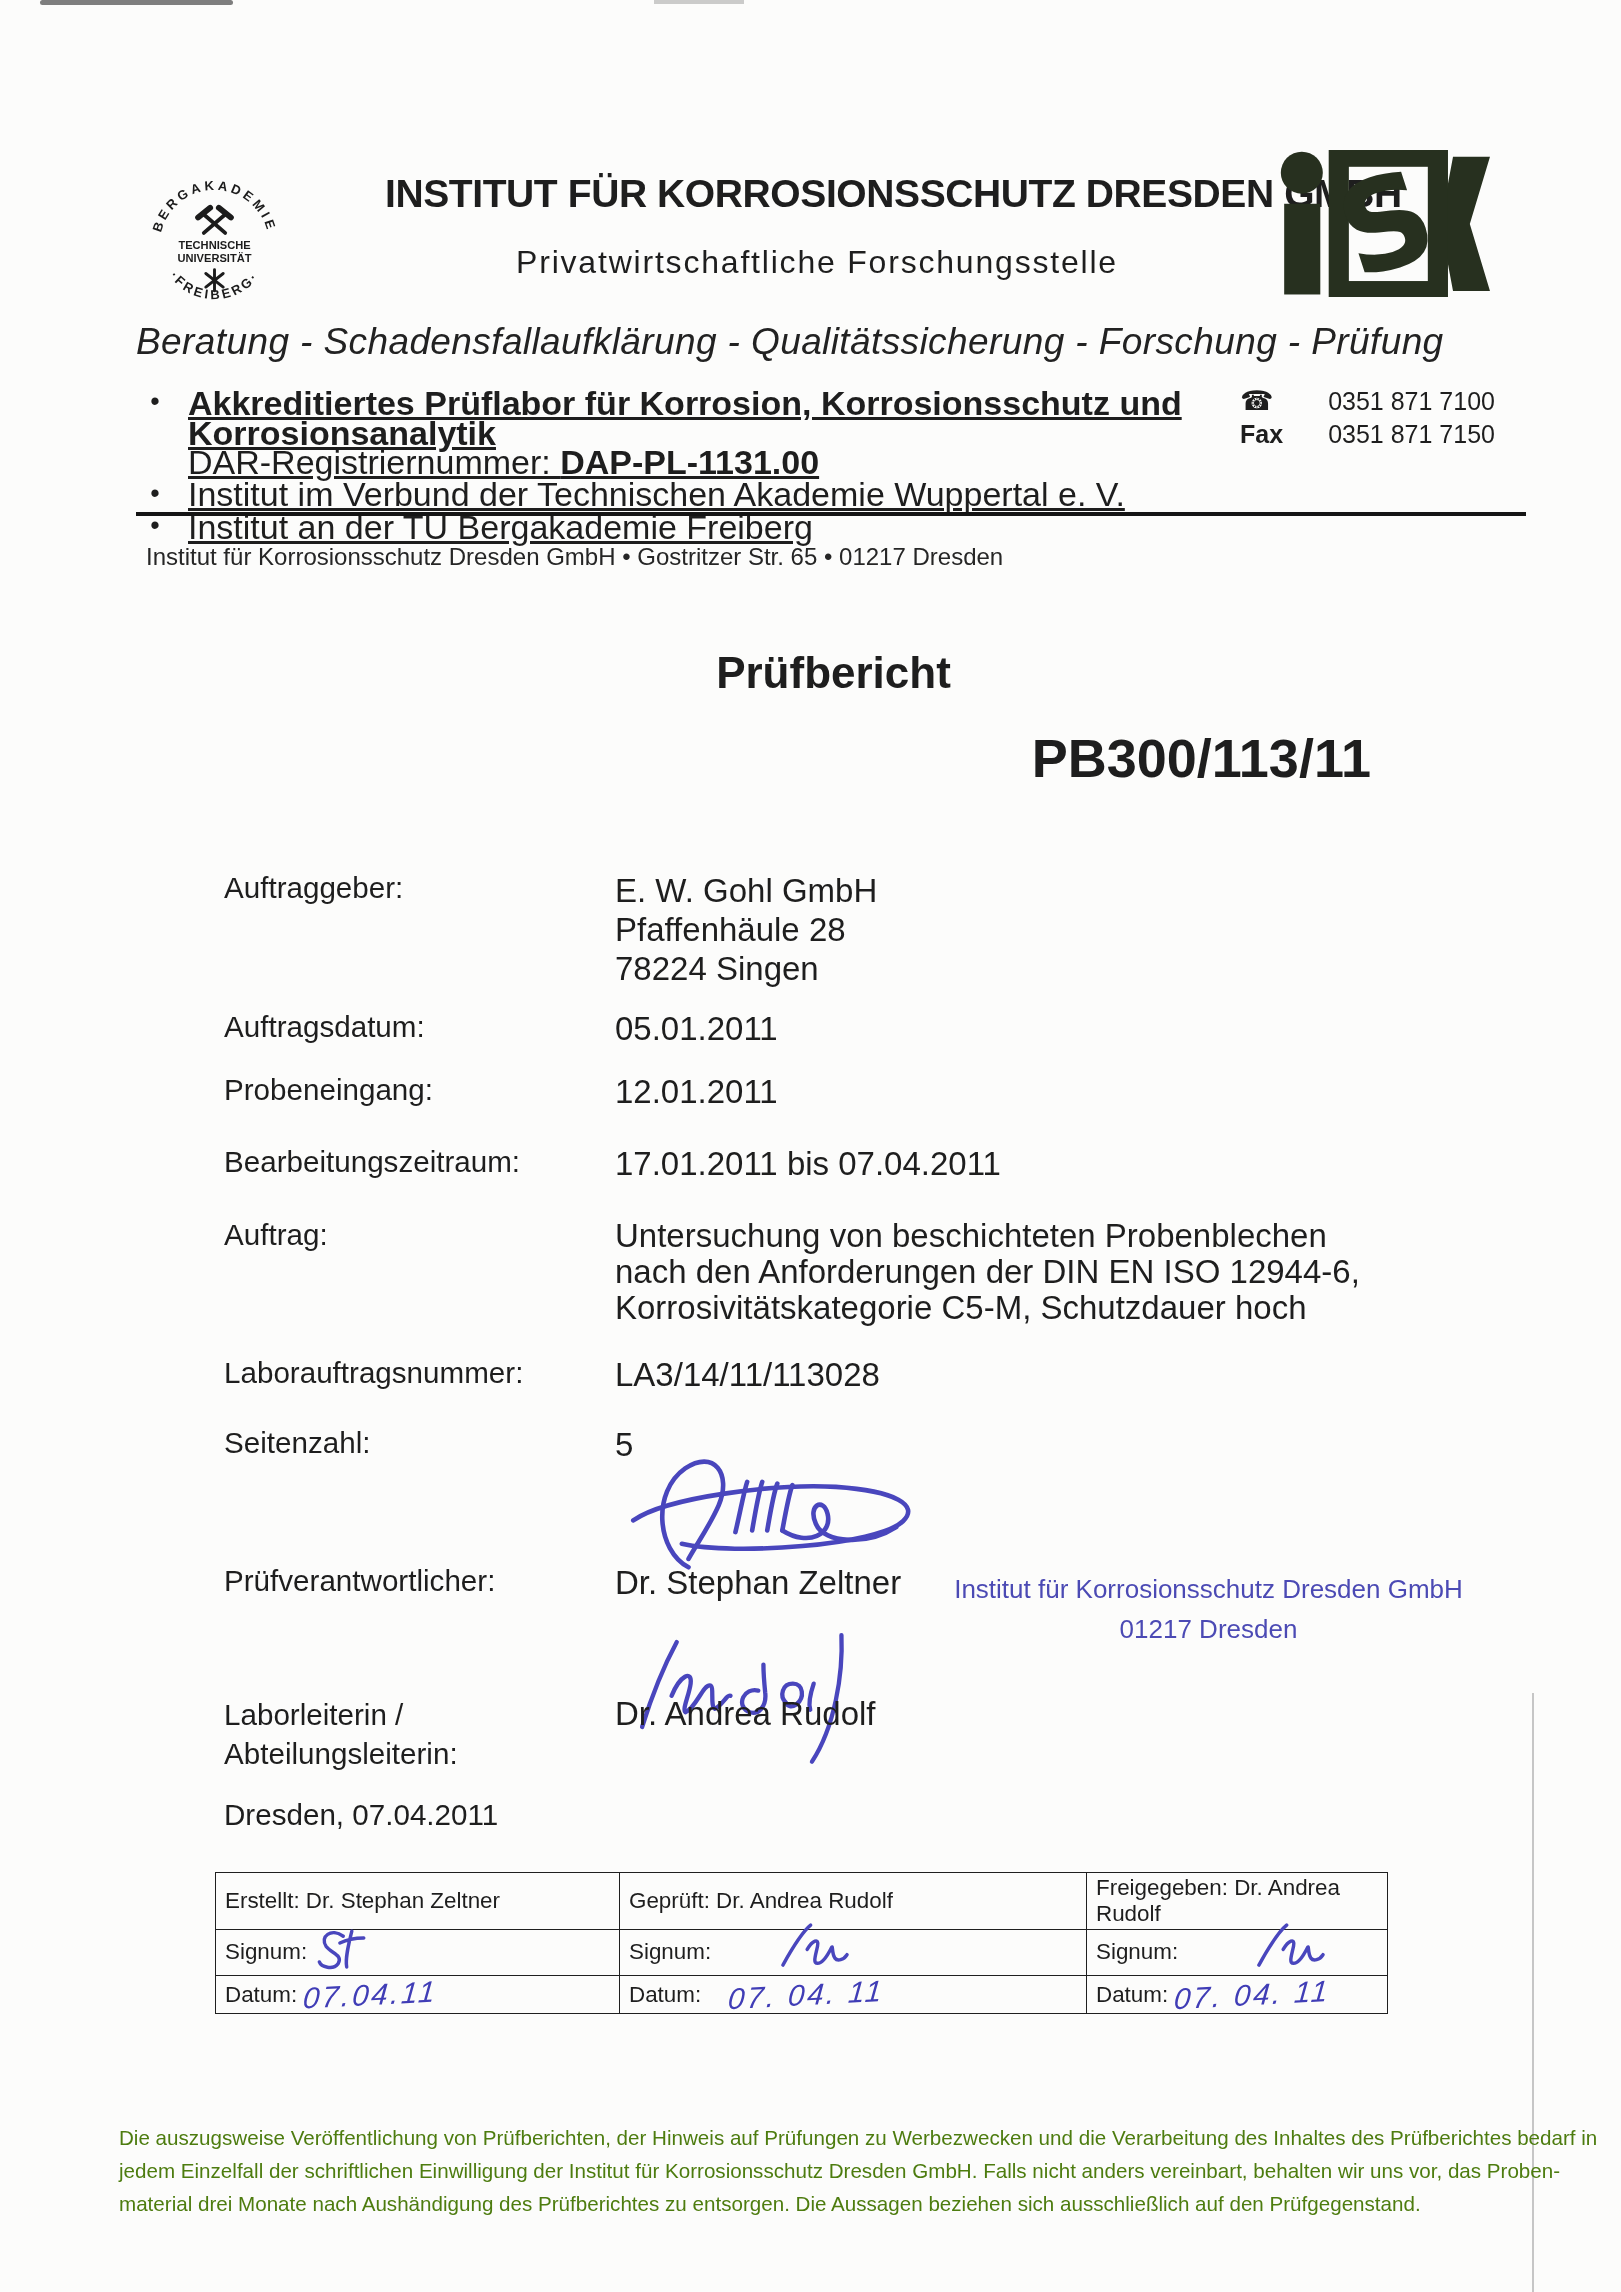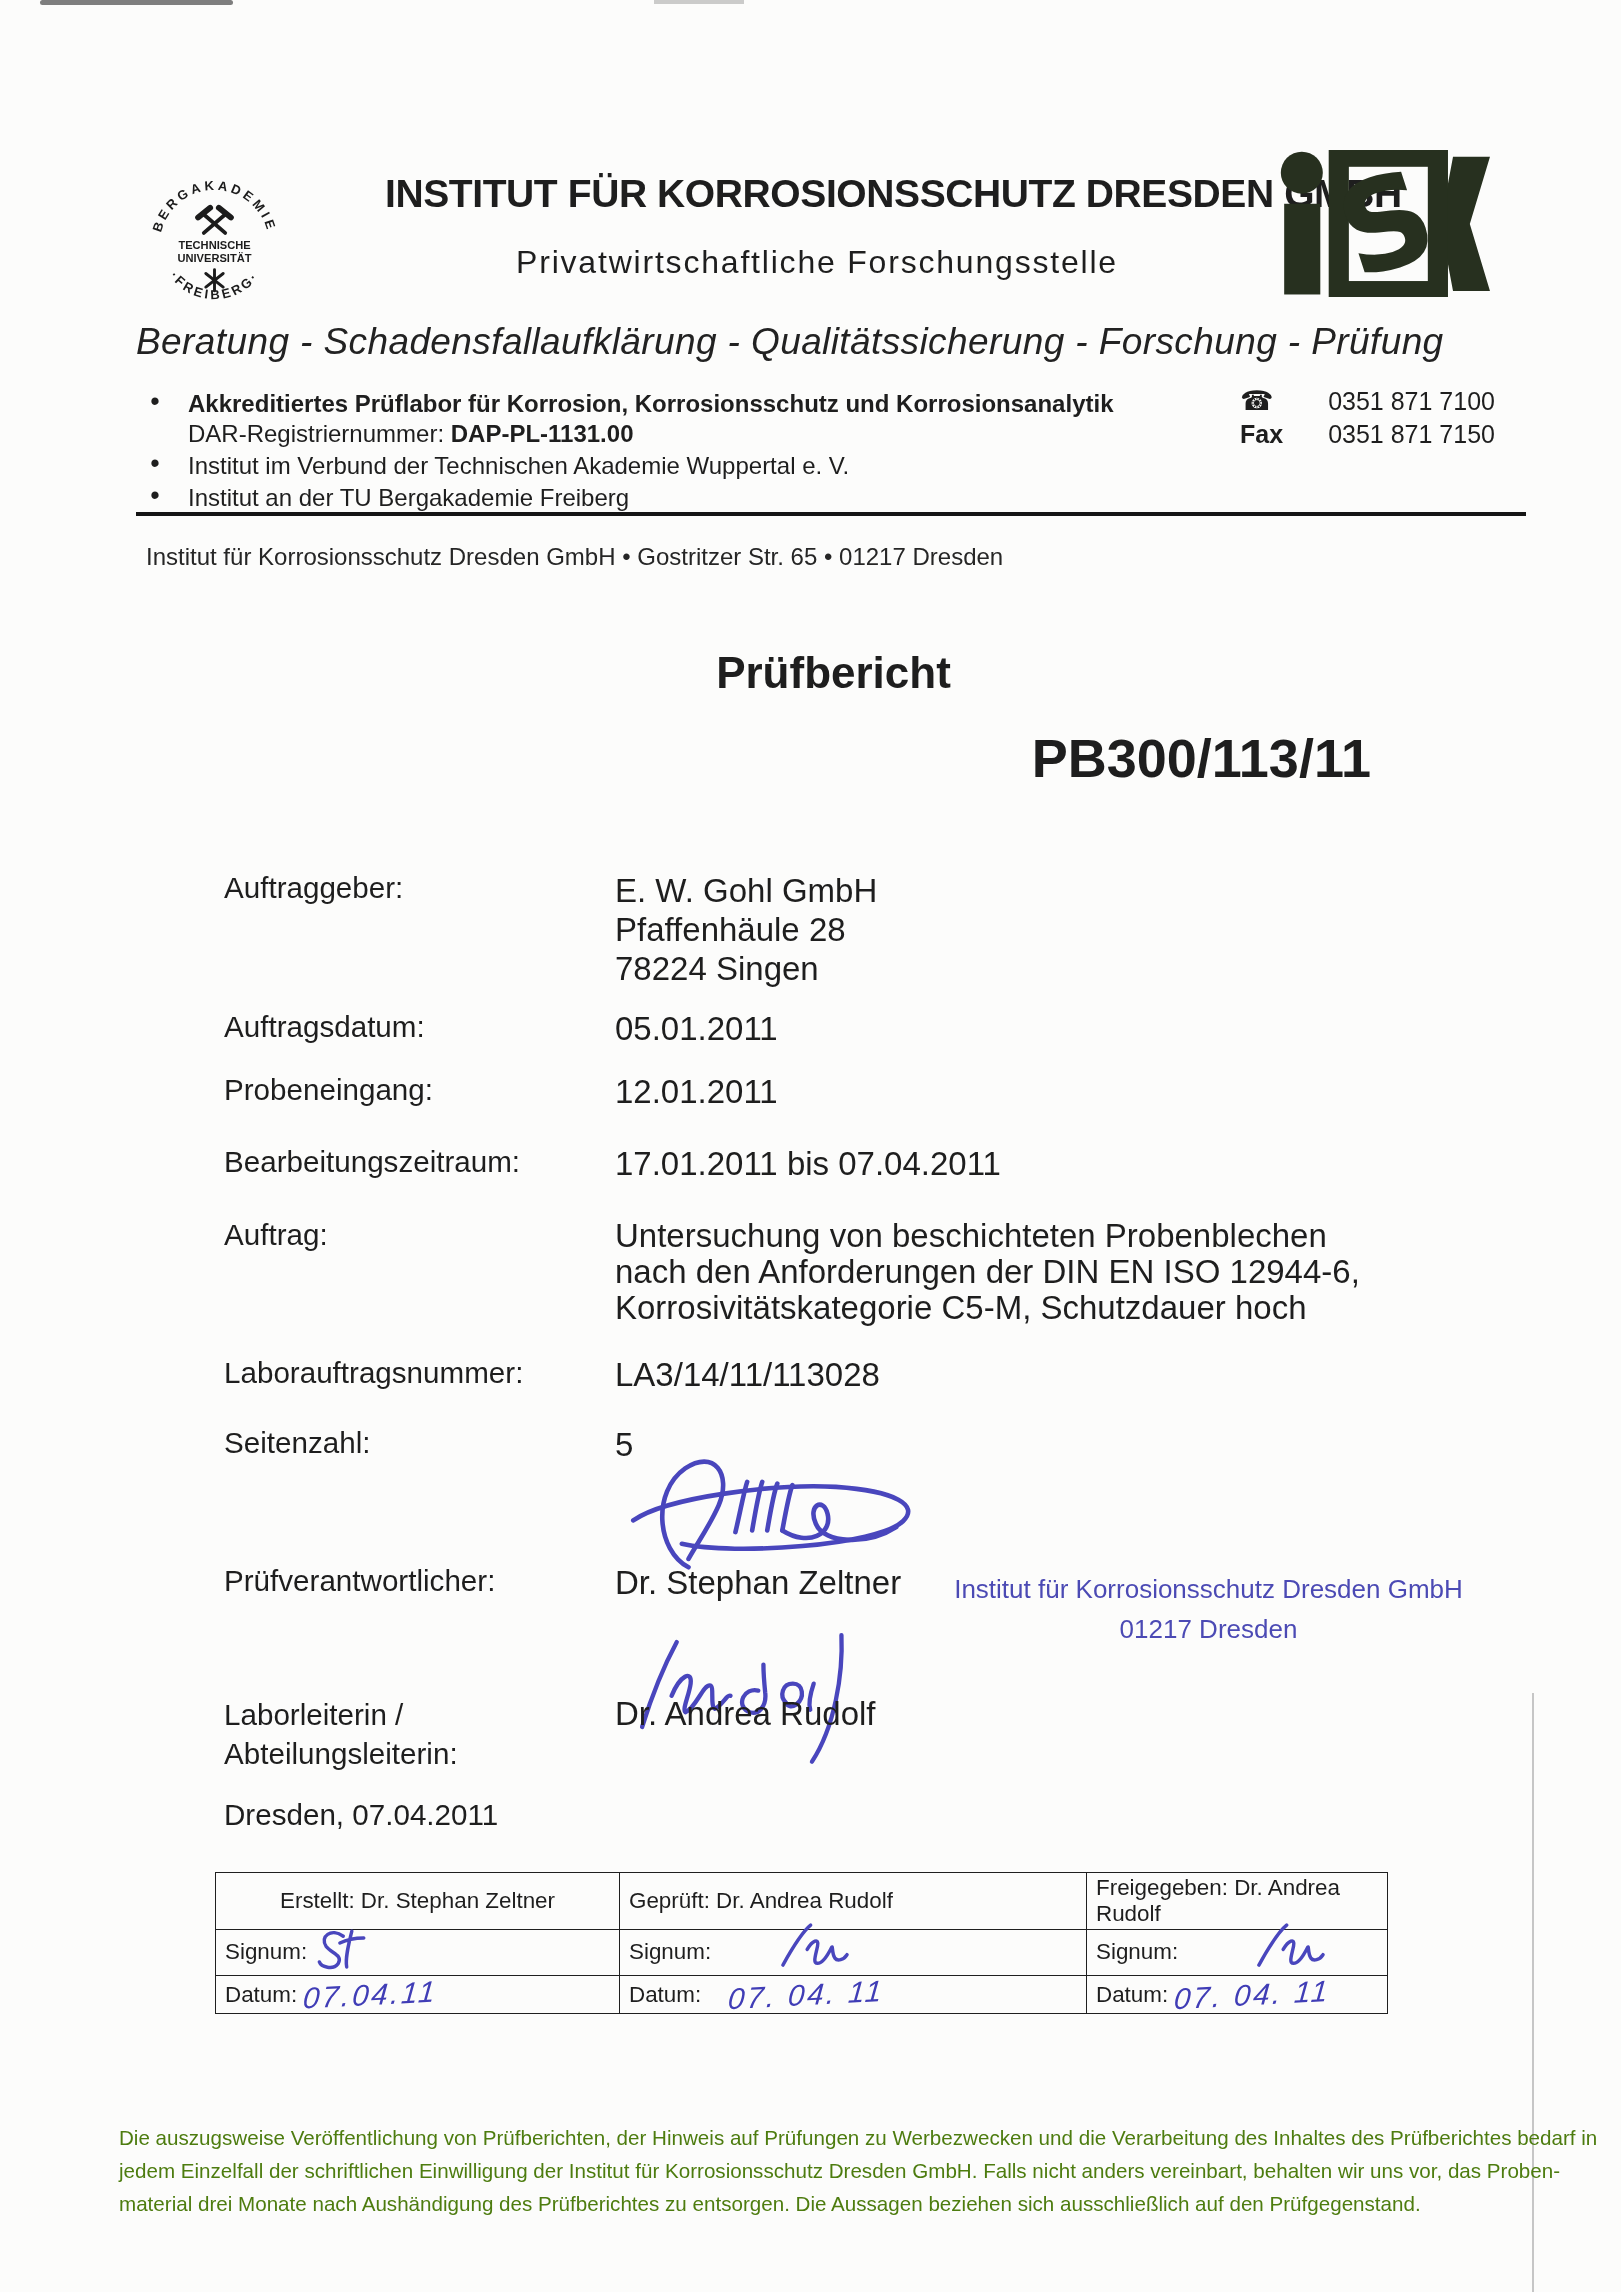--- a/index.html
+++ b/index.html
@@ -17,21 +17,21 @@
   .artifact-top2{left:654px;top:0;width:90px;height:3.6px;background:#9a9a9a;opacity:.5;}
   .artifact-right{left:1532px;top:1693px;width:1.8px;height:600px;background:#c6c6c6;}
 
   
   .seal{left:142px;top:172px;width:145px;height:145px;}
   .company-title{left:385px;top:172px;width:896px;font-size:39px;font-weight:bold;letter-spacing:-0.4px;white-space:nowrap;}
   .company-subtitle{left:385px;top:244px;width:864px;text-align:center;font-size:32px;letter-spacing:1.8px;white-space:nowrap;}
   .iks-logo{left:1278px;top:150px;width:219px;height:147px;}
   .tagline{left:136px;top:321px;width:1397px;font-size:37px;font-style:italic;letter-spacing:0.4px;white-space:nowrap;color:#222;}
 
-  .bullets{left:143px;top:389px;width:1093px;font-size:24px;line-height:29.6px;}
+  .bullets{left:143px;top:389px;width:1093px;font-size:34px;line-height:29.6px;text-decoration:underline;}
   .bullet-row{position:relative;padding-left:45px;margin-bottom:2.7px;}
   .bullet-row::before{content:"•";position:absolute;left:7.2px;top:-1.8px;font-size:27px;}
   .b-bold{font-weight:bold;}
   .phone-block{left:1240px;top:387px;width:255px;font-size:25px;}
   .phone-row{display:flex;justify-content:space-between;margin-bottom:3.6px;}
   .phone-icon{font-family:"DejaVu Sans",sans-serif;font-size:27px;line-height:27px;}
   .fax-label{font-weight:bold;}
 
   .header-rule{left:136px;top:512px;width:1390px;height:3.6px;background:#151515;}
   .sender-line{left:146px;top:543px;font-size:24px;color:#262626;white-space:nowrap;}
@@ -46,21 +46,21 @@
   .multiline3{line-height:36px;}
 
   .stamp{left:913px;top:1569px;width:591px;text-align:center;color:#3d3bae;font-size:26px;line-height:40px;font-weight:500;opacity:.92;}
 
   .sig{pointer-events:none;}
   .sig path{fill:none;stroke:#4946bd;stroke-linecap:round;stroke-linejoin:round;}
 
   
   .approval{left:215px;top:1872px;border-collapse:collapse;table-layout:fixed;}
   .approval td{border:1.8px solid #1f1f1f;font-size:22.4px;padding:1.8px 9px;vertical-align:middle;overflow:visible;}
-  .approval .c1{width:385px;text-align:center;} .approval .c2{width:448px;} .approval .c3{width:282px;}
+  .approval .c1{width:385px;} .approval .c2{width:448px;} .approval .c3{width:282px;}
   .approval tr{height:32px;}
   .cell-flex{display:flex;align-items:center;gap:5.4px;position:relative;}
   .hw{font-style:italic;color:#403db6;font-size:29.6px;letter-spacing:2.7px;transform:rotate(-3deg) skewX(-8deg);display:inline-block;white-space:nowrap;}
   .sig-inline{position:relative;display:inline-block;}
 
   .footer{left:119px;top:2121px;width:1397px;font-size:20.6px;line-height:33px;color:#4d7c0f;white-space:nowrap;}
 </style>
 </head>
 <body>
 

